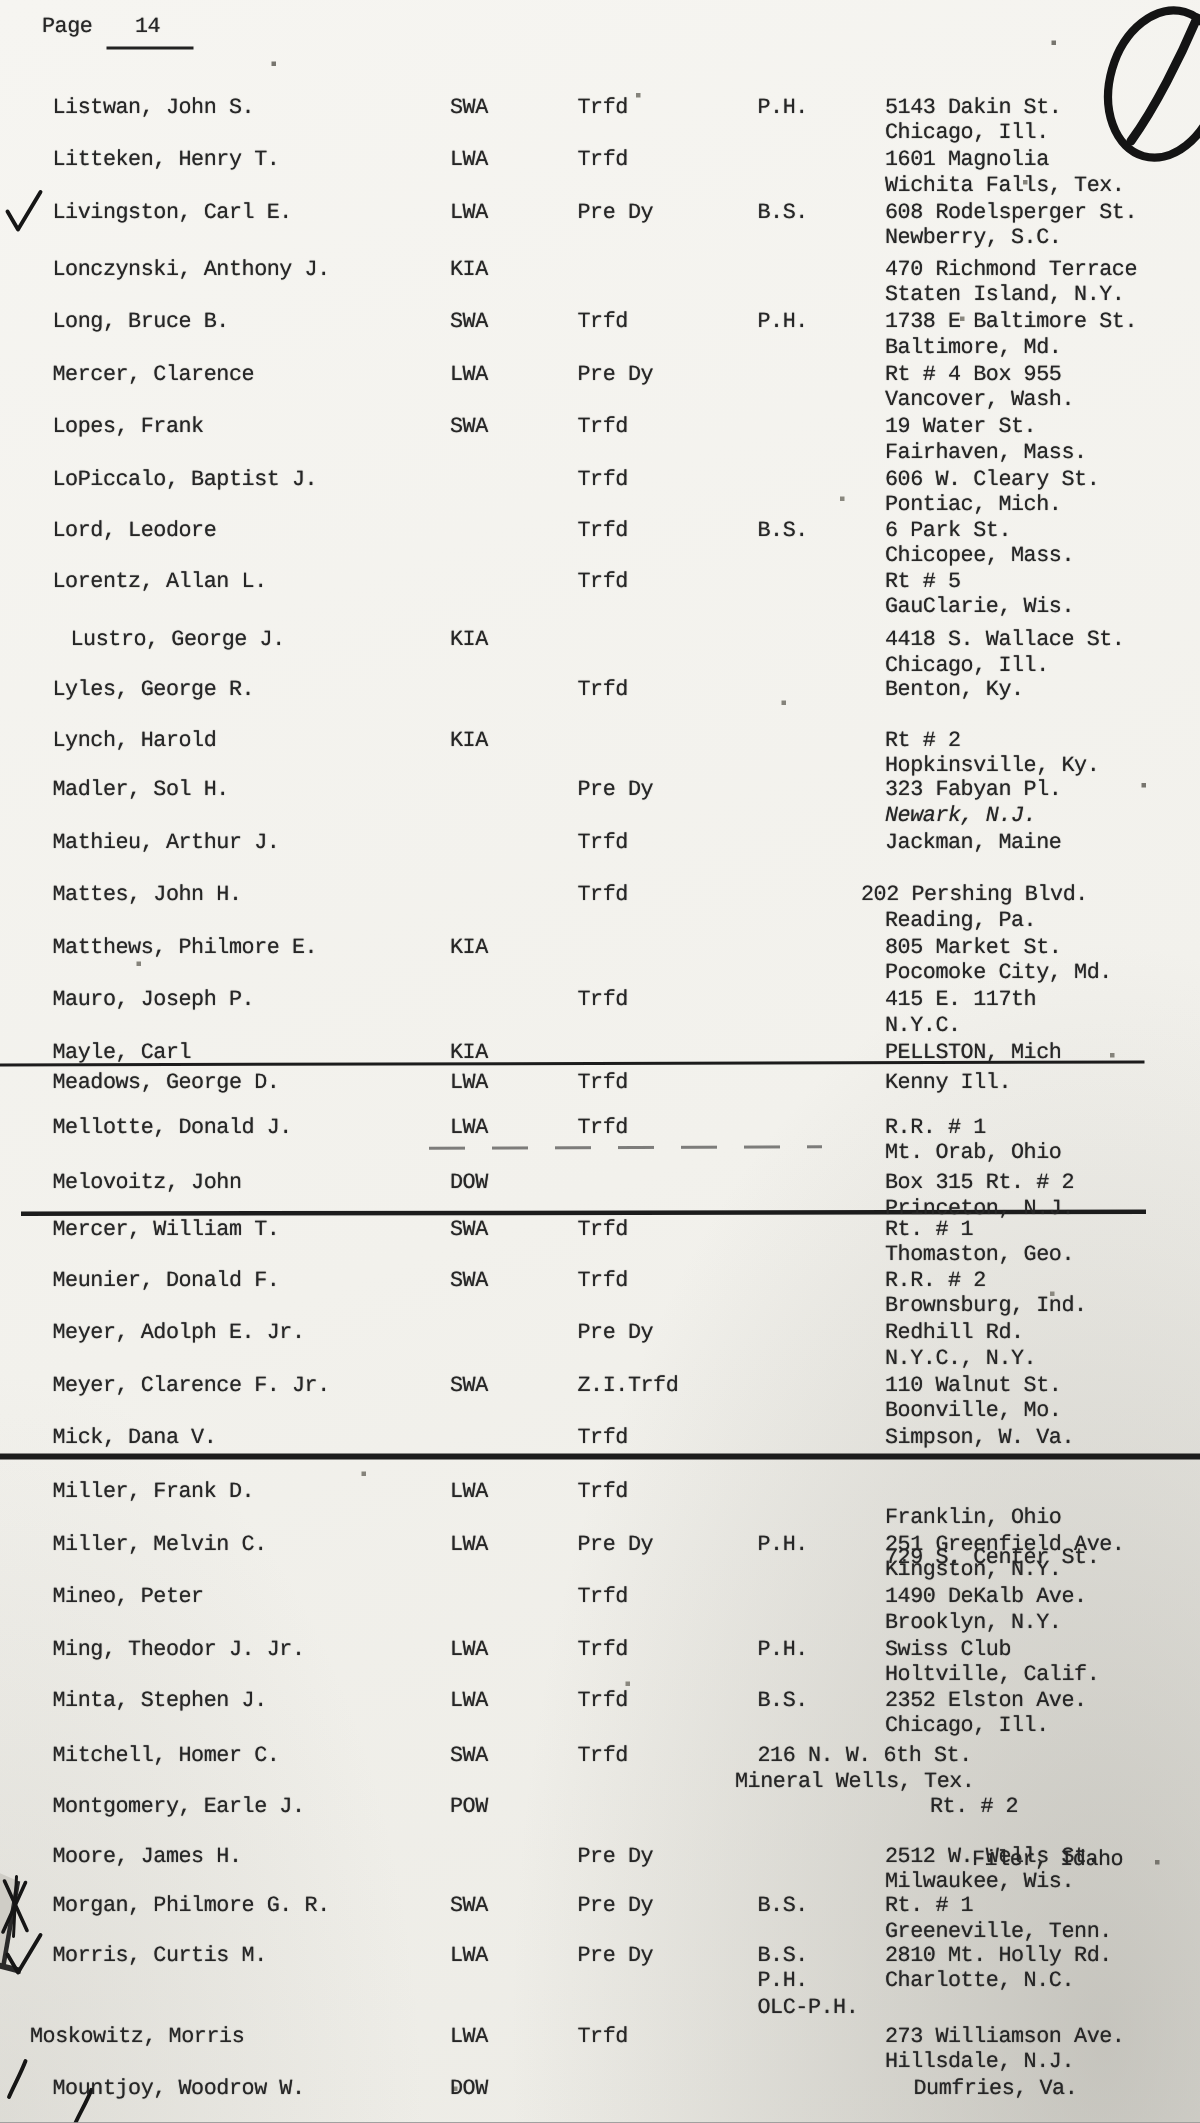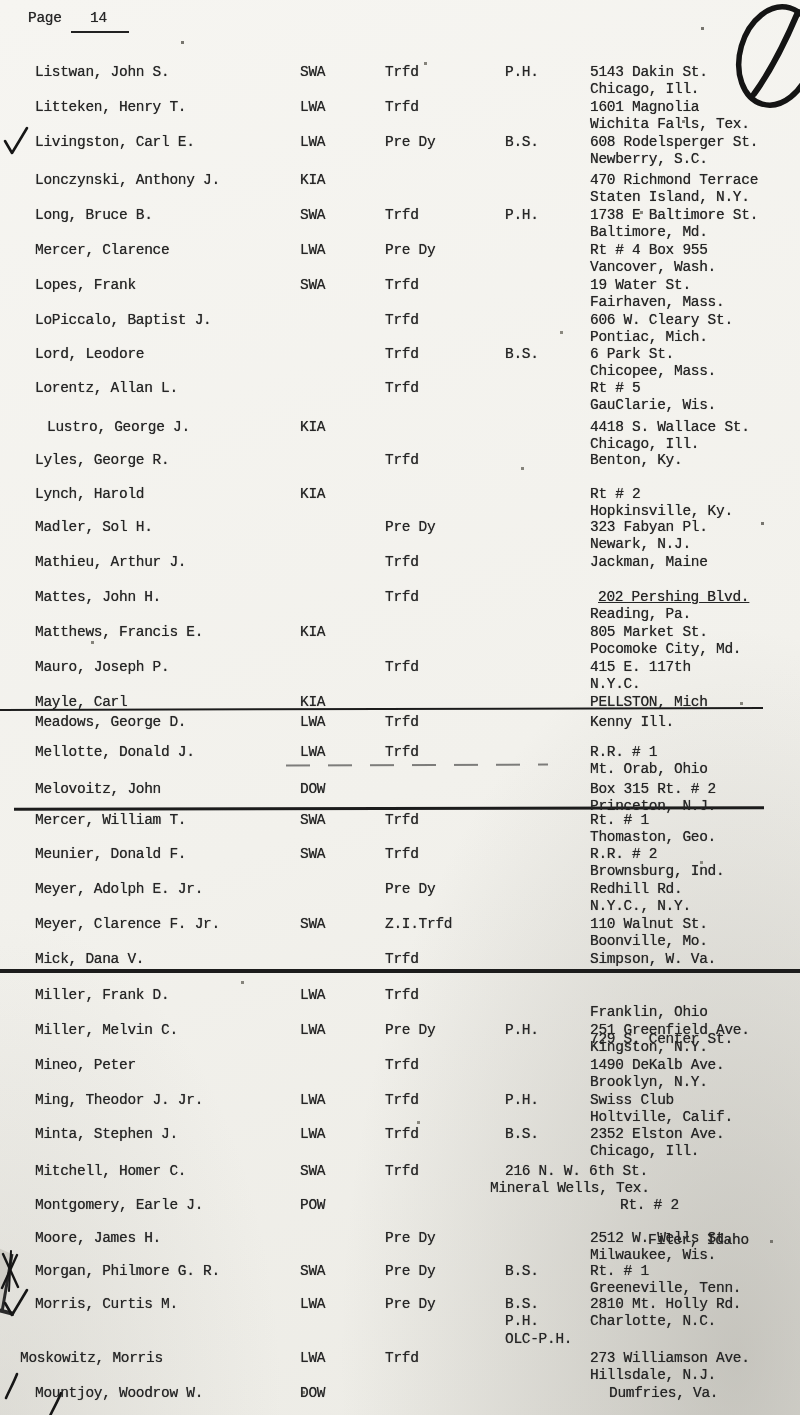--- a/index.html
+++ b/index.html
@@ -165,35 +165,35 @@
       <div class="entry" style="top: 486px;">
         <span class="t" style="left: 35px; top: 0px;">Lynch, Harold</span>
         <span class="t" style="left: 300px; top: 0px;">KIA</span>
         <span class="t" style="left: 590px; top: 0px;">Rt # 2</span>
         <span class="t" style="left: 590px; top: 17.4px;">Hopkinsville, Ky.</span>
       </div>
       <div class="entry" style="top: 519px;">
         <span class="t" style="left: 35px; top: 0px;">Madler, Sol H.</span>
         <span class="t" style="left: 385px; top: 0px;">Pre Dy</span>
         <span class="t" style="left: 590px; top: 0px;">323 Fabyan Pl.</span>
-        <span class="t" style="left: 590px; top: 17.4px;">Newark, N.J.</span>
+        <span class="t" style="left: 590px; top: 17.4px; font-style: italic;">Newark, N.J.</span>
       </div>
       <div class="entry" style="top: 554px;">
         <span class="t" style="left: 35px; top: 0px;">Mathieu, Arthur J.</span>
         <span class="t" style="left: 385px; top: 0px;">Trfd</span>
         <span class="t" style="left: 590px; top: 0px;">Jackman, Maine</span>
       </div>
       <div class="entry" style="top: 589px;">
         <span class="t" style="left: 35px; top: 0px;">Mattes, John H.</span>
         <span class="t" style="left: 385px; top: 0px;">Trfd</span>
-        <span class="t" style="left: 598px; top: 0px; text-decoration: underline;">202 Pershing Blvd.</span>
+        <span class="t" style="left: 574px; top: 0px;">202 Pershing Blvd.</span>
         <span class="t" style="left: 590px; top: 17.4px;">Reading, Pa.</span>
       </div>
       <div class="entry" style="top: 624px;">
-        <span class="t" style="left: 35px; top: 0px;">Matthews, Francis E.</span>
+        <span class="t" style="left: 35px; top: 0px;">Matthews, Philmore E.</span>
         <span class="t" style="left: 300px; top: 0px;">KIA</span>
         <span class="t" style="left: 590px; top: 0px;">805 Market St.</span>
         <span class="t" style="left: 590px; top: 17.4px;">Pocomoke City, Md.</span>
       </div>
       <div class="entry" style="top: 659px;">
         <span class="t" style="left: 35px; top: 0px;">Mauro, Joseph P.</span>
         <span class="t" style="left: 385px; top: 0px;">Trfd</span>
         <span class="t" style="left: 590px; top: 0px;">415 E. 117th</span>
         <span class="t" style="left: 590px; top: 17.4px;">N.Y.C.</span>
       </div>

